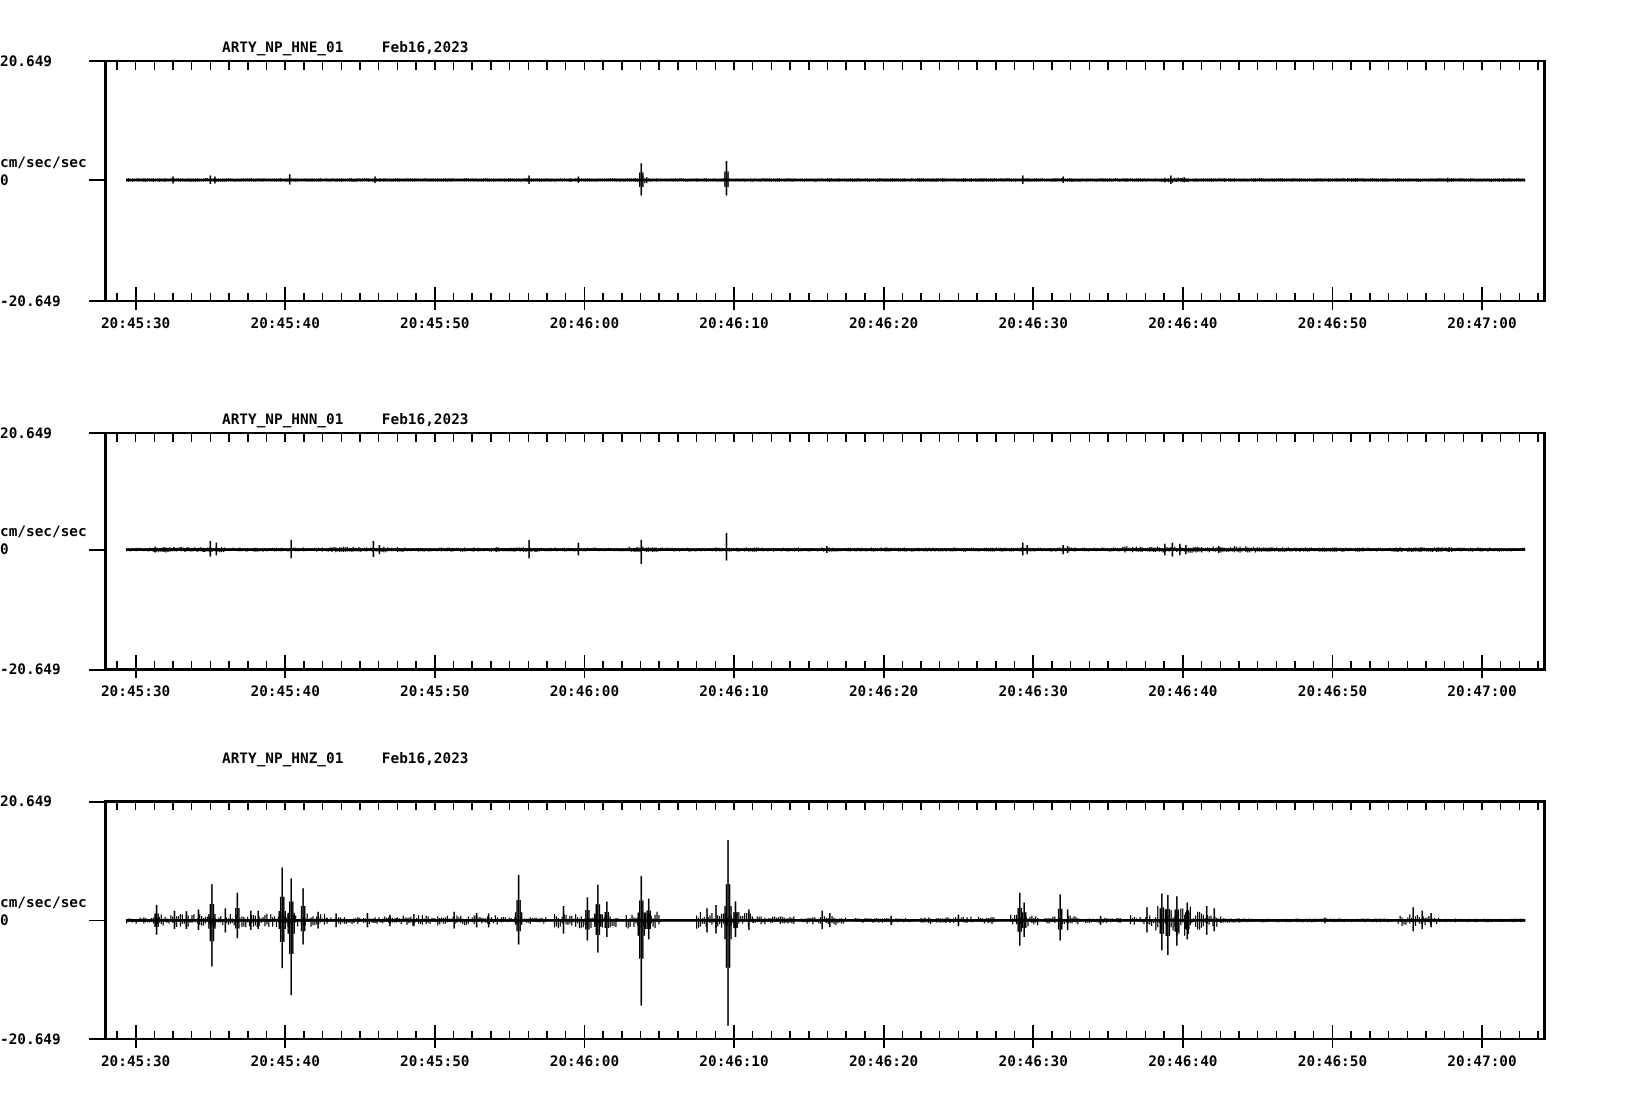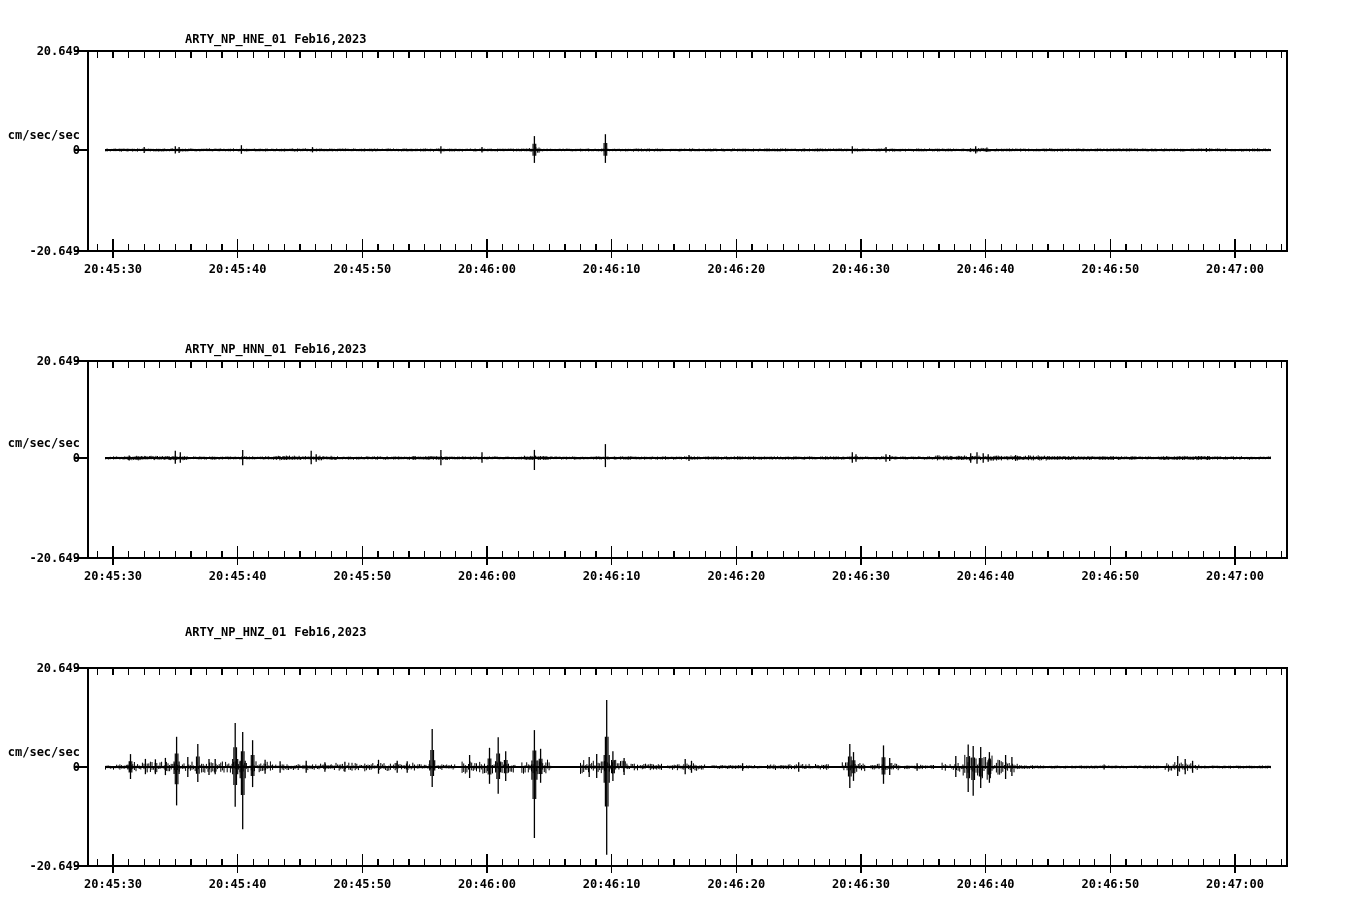--- a/index.html
+++ b/index.html
@@ -1,22 +1,22 @@
 <!DOCTYPE html>
 <html><head>
 <meta charset="utf-8">
 <style>
   html,body{margin:0;padding:0;background:#fff}
   #screen{position:relative;width:1358px;height:924px;background:#fff;overflow:hidden;
           font-family:"DejaVu Sans Mono","Liberation Mono",monospace;color:#000}
   #wave{position:absolute;left:0;top:0}
   .lbl{position:absolute;font-weight:bold;font-size:12px;line-height:14px;white-space:pre;color:#000}
-  .ycol{left:0;width:80px;text-align:right}
+  .ycol{left:0;width:80px;text-align:left}
   .xtick{transform:translateX(-50%)}
-  .title span.date{margin-left:8px}
+  .title span.date{margin-left:32px}
 </style>
 </head>
 <body>
 
 <div id="screen">
   <svg id="wave" width="1358" height="924" viewBox="0 0 1358 924">
       <rect x="88" y="51" width="1199" height="200" fill="none" stroke="#000" stroke-width="2" shape-rendering="crispEdges"></rect>
       <line x1="74" y1="51" x2="88" y2="51" stroke="#000" stroke-width="1.5" shape-rendering="crispEdges"></line>
       <line x1="74" y1="150" x2="88" y2="150" stroke="#000" stroke-width="1.5" shape-rendering="crispEdges"></line>
       <line x1="74" y1="251" x2="88" y2="251" stroke="#000" stroke-width="1.5" shape-rendering="crispEdges"></line>

